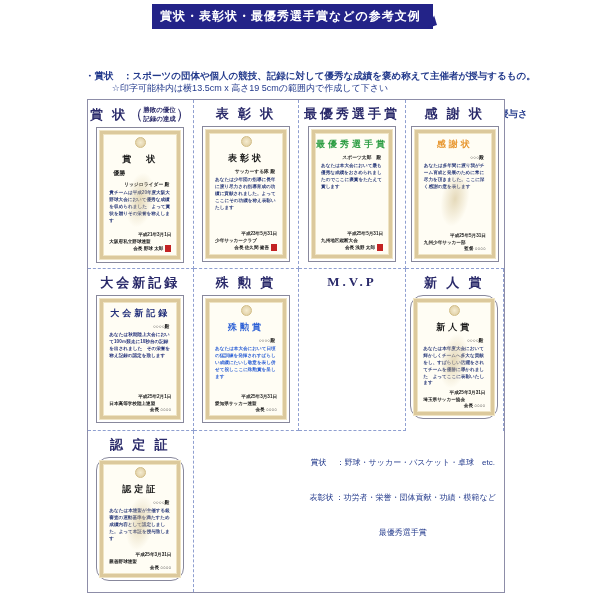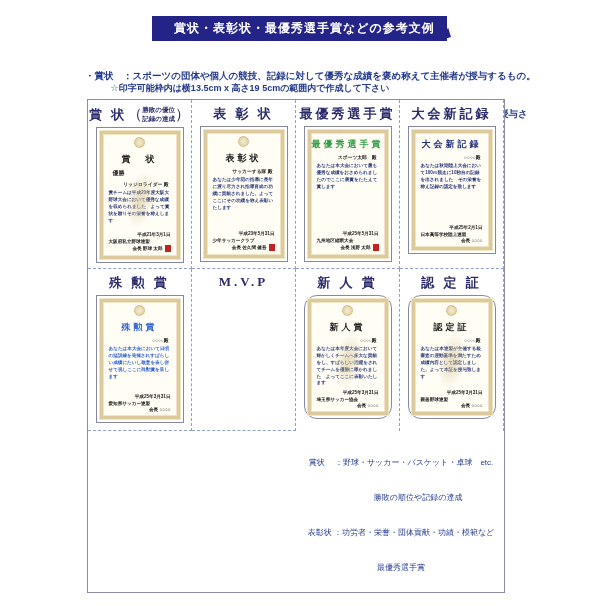--- a/index.html
+++ b/index.html
@@ -4,46 +4,46 @@
 <style>
   html,body{margin:0;padding:0;}
   body{
     width:610px;height:610px;background:#ffffff;position:relative;
     font-family:"Liberation Sans","DejaVu Sans",sans-serif;
     -webkit-font-smoothing:antialiased;
   }
 
   
   .banner{
-    position:absolute;top:16px;left:152px;
+    position:absolute;top:4px;left:152px;
     background:#232388;color:#ffffff;font-weight:bold;font-size:12px;
-    padding:4px 12px 4px 22px;letter-spacing:1px;white-space:nowrap;
+    padding:4px 12px 4px 8px;letter-spacing:1px;white-space:nowrap;
   }
   .banner::after{
     content:"";position:absolute;right:-11px;bottom:-3px;
     border:7px solid transparent;border-left-color:#232388;
     transform:rotate(28deg);
   }
 
   
   .intro{
     position:absolute;top:44px;left:85px;width:450px;
     color:#233a8c;font-weight:bold;font-size:9.5px;line-height:1.35;
     white-space:pre;
   }
   .print-note{
     position:absolute;top:82px;left:0;width:500px;text-align:center;
-    color:#233a8c;font-weight:bold;font-size:9px;
+    color:#233a8c;font-weight:normal;font-size:9px;
   }
 
   
   .grid{
     position:absolute;top:99px;left:87px;width:418px;height:494px;
     border:1px solid #8d8da8;box-sizing:border-box;
-    display:grid;grid-template-columns:repeat(4,1fr);
+    display:grid;grid-template-columns:repeat(2,1fr);
     grid-template-rows:169px 162px 1fr;background:#fff;
   }
   .cell{
     border-right:1px dashed #8f9fd0;border-bottom:1px dashed #8f9fd0;
     display:flex;flex-direction:column;align-items:center;overflow:hidden;
     box-sizing:border-box;
   }
   .cell.last-col{border-right:none;}
   .cell.row3{border-bottom:none;}
   .info-cell{grid-column:3/5;border-right:none;border-bottom:none;
@@ -171,20 +171,38 @@
           <div class="cert-org">九州地区縦断大会</div>
           <div class="cert-person-row">
             <span>会長 浅野 太郎</span>
             <span class="seal"></span>
           </div>
         </div>
       </div>
     </div>
   </div>
 
+  <div class="cell gr1 last-col">
+    <div class="cell-header">感 謝 状</div>
+    <div class="cert">
+      <div class="cert-inner">
+        <div class="watermark"></div>
+        <div class="cert-title" style="color: rgb(232, 150, 46);">感謝状</div>
+        <div class="cert-recipient">○○○殿</div>
+        <div class="cert-body" style="color: rgb(47, 63, 125);">あなたは多年間に渡り我がチーム育成と発展のために常に尽力を頂きました。ここに深く感謝の意を表します</div>
+        <div class="cert-bottom">
+          <div class="cert-date">平成25年5月31日</div>
+          <div class="cert-org">九州少年サッカー部</div>
+          <div class="cert-person-row">
+            <span>監督 ○○○○</span>
+          </div>
+        </div>
+      </div>
+    </div>
+  </div>
 
   <div class="cell gr2">
     <div class="cell-header">大会新記録</div>
     <div class="cert">
       <div class="cert-inner">
         <div class="cert-title" style="color: rgb(35, 48, 122);">大会新記録</div>
         <div class="cert-recipient">○○○○殿</div>
         <div class="cert-body" style="color: rgb(35, 48, 122);">あなたは秋期陸上大会において100ｍ競走に10秒台の記録を出されました　その栄誉を称え記録の認定を致します</div>
         <div class="cert-bottom">
           <div class="cert-date">平成25年2月1日</div>
@@ -257,21 +275,20 @@
             <span>会長 ○○○○</span>
           </div>
         </div>
       </div>
     </div>
   </div>
 
   <div class="cell row3 info-cell">
     <div class="legend">
       <div>賞状　 ：野球・サッカー・バスケット・卓球　etc.</div>
-      <div>　　　　 勝敗の順位や記録の達成</div>
       <div>表彰状 ：功労者・栄誉・団体貢献・功績・模範など</div>
       <div>最優秀選手賞</div>
       
     </div>
 
   </div>
 
 </div>
 
 </body></html>

